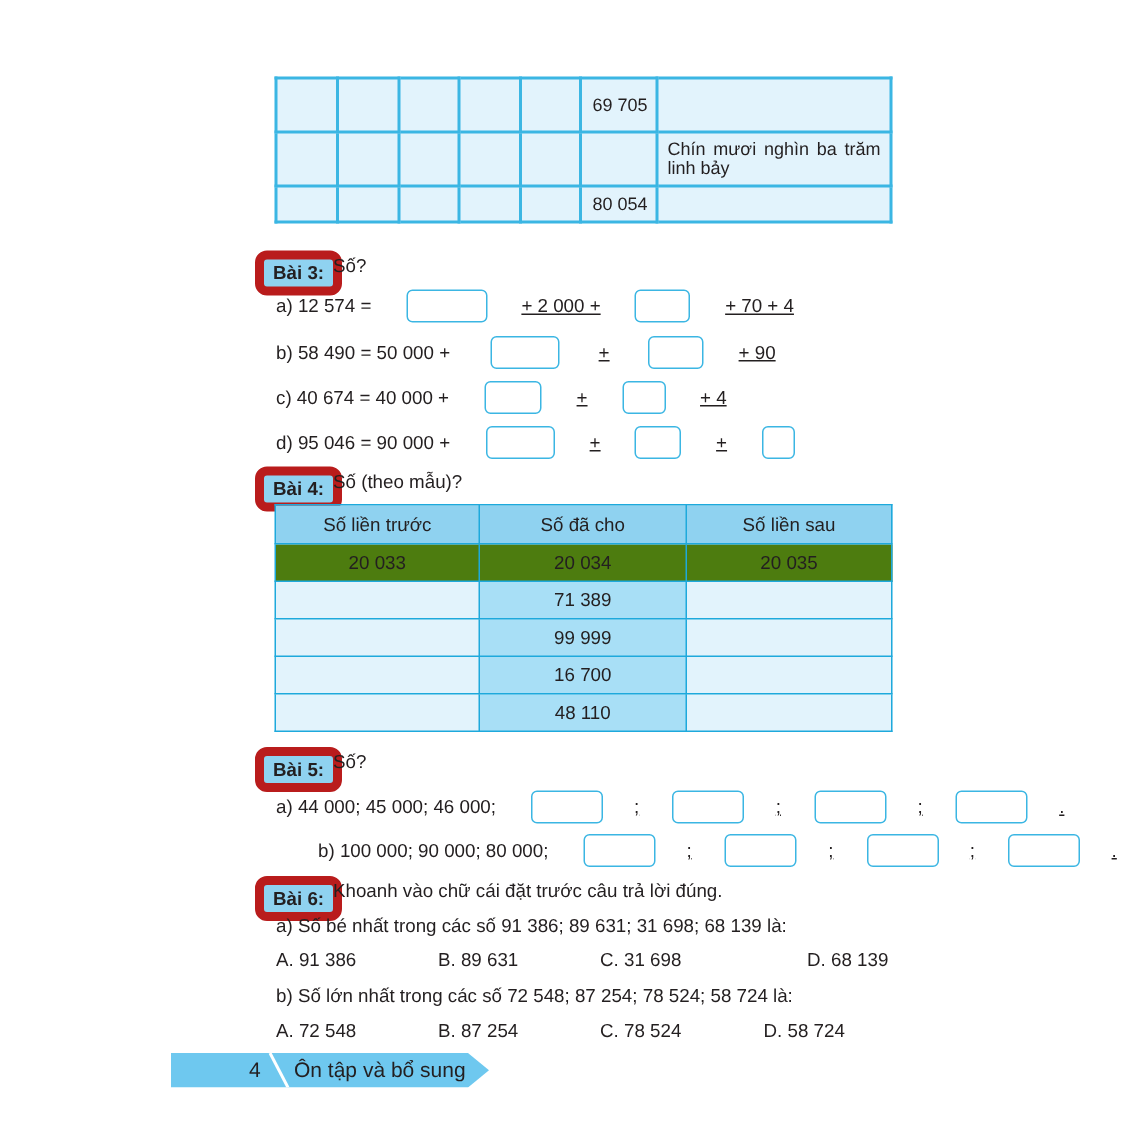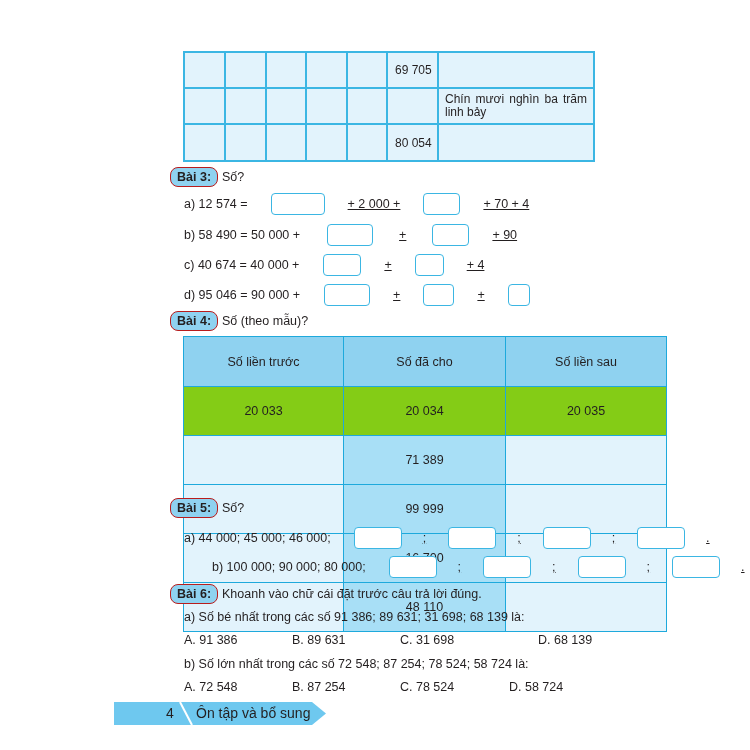--- a/index.html
+++ b/index.html
@@ -7,32 +7,32 @@
          font-family:"Liberation Sans", sans-serif; color:#231f20; }
 
   
   .grid-table { position:absolute; left:183px; top:51px; border-collapse:collapse; }
   .grid-table td { border:2px solid #3bb6e3; background:#e2f3fc; padding:0; font-size:12px; vertical-align:middle; }
   .grid-table td.num { padding-left:7px; }
   .grid-table td.words { padding:0 6px; line-height:13px; text-align:justify; text-align-last:left; }
 
   
   .badge { position:absolute; height:18px; line-height:18px; padding:0 6px; border-radius:8px;
-           background:#8fd2f0; border:1px solid #b91c1c; font-weight:bold; font-size:12.5px; color:#231f20; }
+           background:#8fd2f0; border:6px solid #b91c1c; font-weight:bold; font-size:12.5px; color:#231f20; }
   .task-text { position:absolute; font-size:12.5px; line-height:18px; }
 
   .line { position:absolute; font-size:12.5px; line-height:22px; white-space:nowrap; display:flex; align-items:flex-end;gap:20px; }
   .box { display:inline-block; height:22px; border:1.5px solid #3bb6e3; border-radius:4px; background:#fff; box-sizing:border-box; }
   .op { display:inline-block;text-decoration:underline; }
 
   
   .t4 { position:absolute; left:183px; top:336px; border-collapse:collapse; }
-  .t4 td { border:1.5px solid #1ea9dc; height:24px; text-align:center; font-size:12.5px; padding:12px; }
+  .t4 td { border:1.5px solid #1ea9dc; height:24px; text-align:center; font-size:12.5px; padding:0; }
   .t4 tr.hdr td { background:#8fd2f0; height:25px; }
-  .t4 tr.ex td { background:#84cc16; }
+  .t4 tr.ex td { background:#4d7c0f; }
   .t4 td.mid { background:#a8dff6; }
   .t4 td.blank { background:#e2f3fc; }
 
   
   .opt { position:absolute; font-size:12.5px; line-height:18px; }
 
   
   .footer { position:absolute; left:114px; top:702px; width:212px; height:23px; }
   .footer svg { position:absolute; left:0; top:0; }
   .footer .pg { position:absolute; left:52px; top:0; line-height:23px; font-size:14px; }
@@ -54,21 +54,21 @@
   </tr>
   <tr style="height:36px">
     <td></td>
     <td></td>
     <td></td>
     <td></td>
     <td></td>
     <td class="num"></td>
     <td class="words">Chín mươi nghìn ba trăm linh bảy</td>
   </tr>
-  <tr style="height:37px">
+  <tr style="height:24px">
     <td></td>
     <td></td>
     <td></td>
     <td></td>
     <td></td>
     <td class="num">80 054</td>
     <td class="words"></td>
   </tr>
 </tbody>
   </table>

